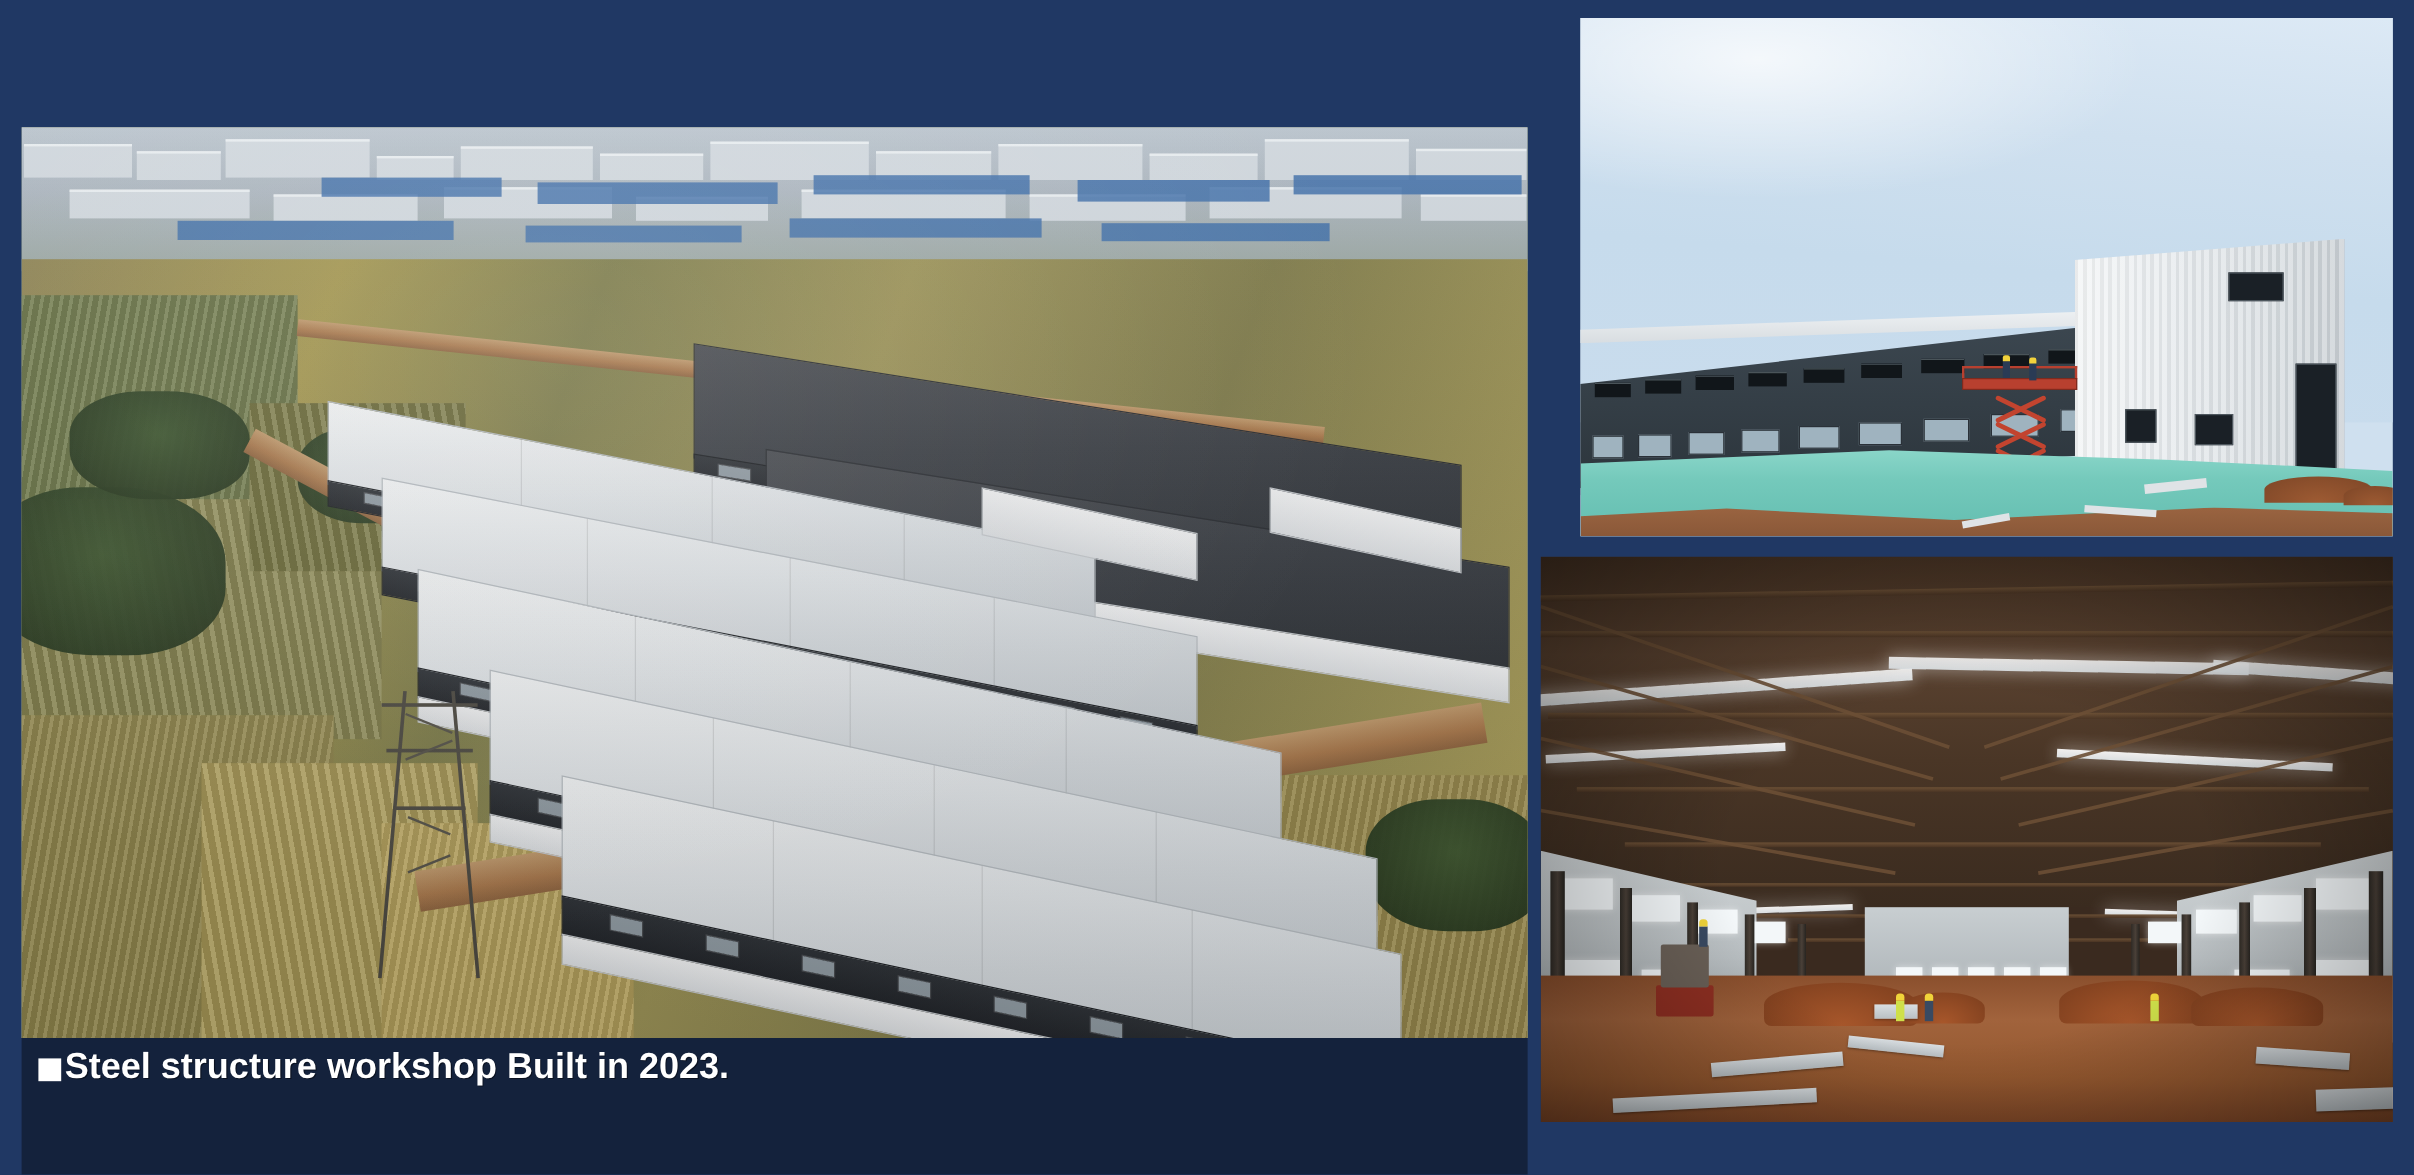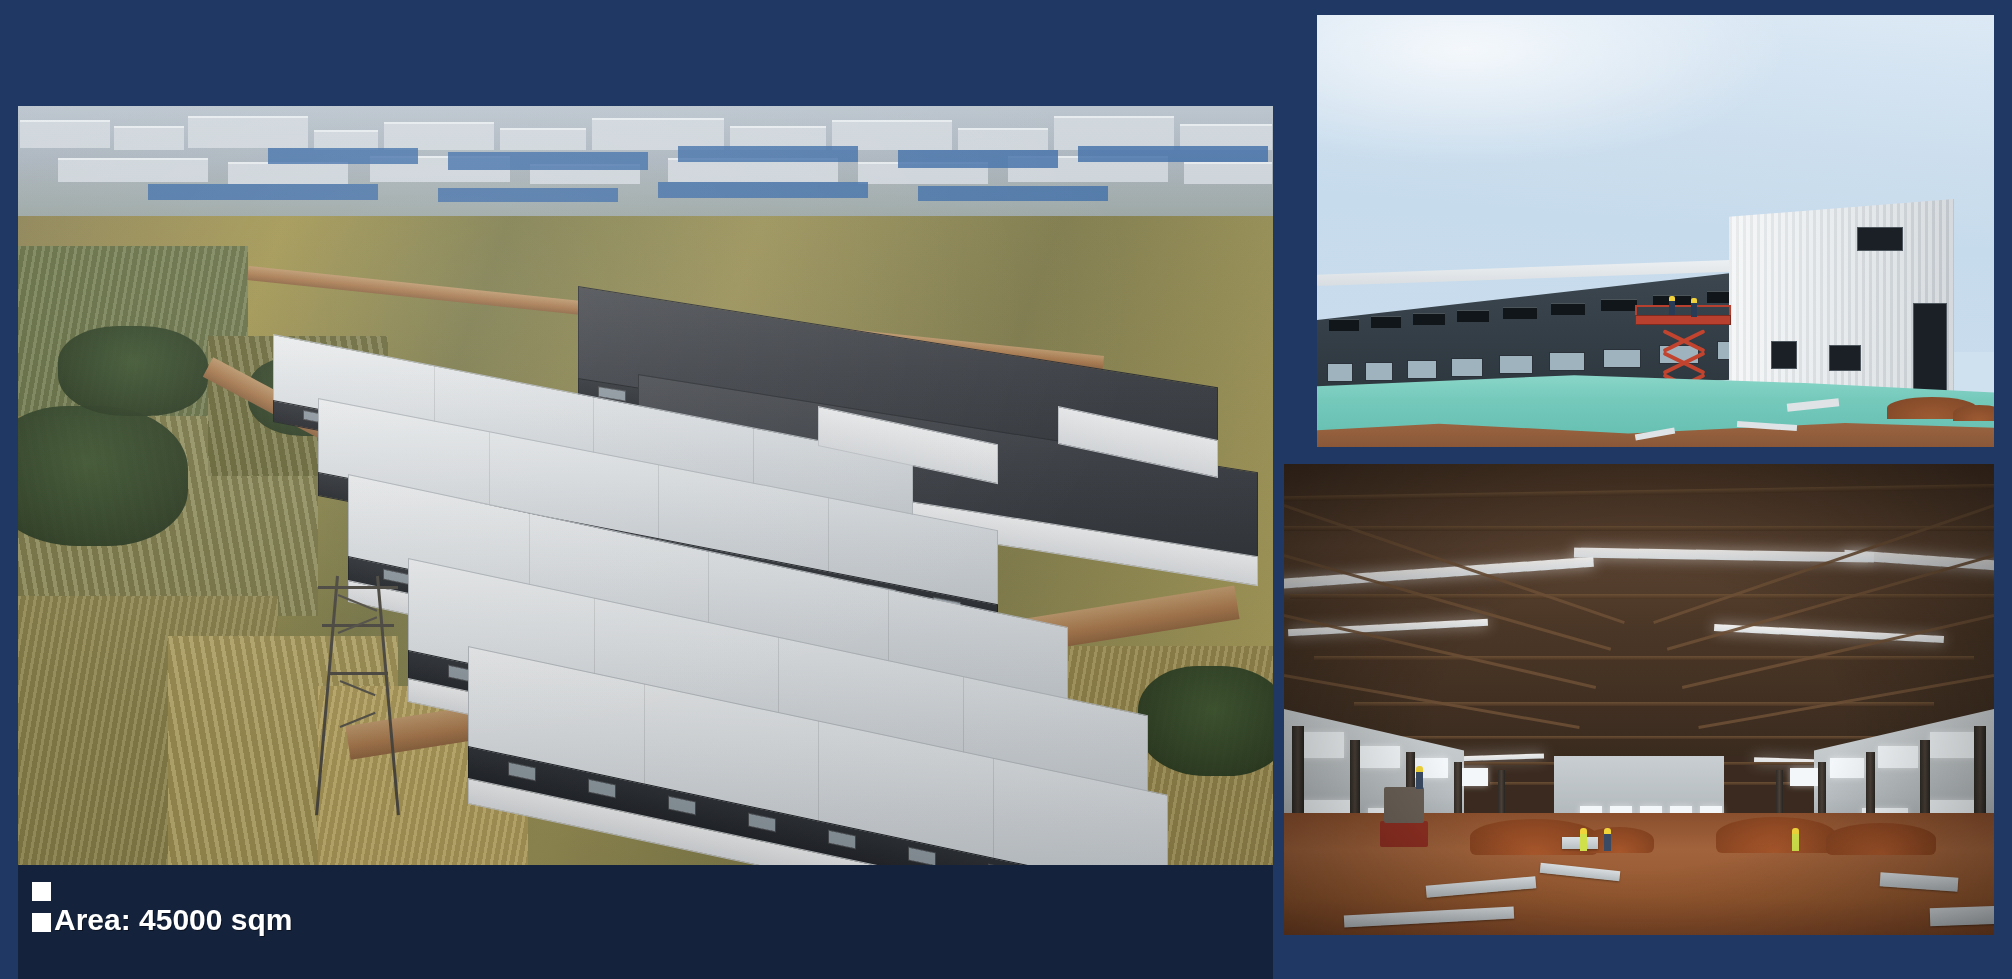--- a/index.html
+++ b/index.html
@@ -591,24 +591,21 @@
           <div class="lat" style="left:22px; top:150px;width:38px; transform:rotate(-22deg);"></div>
         </div>
 
         <div class="photo-grade"></div>
       </div>
     </div>
 
     <div class="caption-panel">
       <div class="bullet-line">
         <span class="bullet-mark" aria-label="■"></span>
-      </div>
-      <div class="bullet-line">
-        <span class="bullet-mark" aria-label="■"></span>
-        <span>Area: 45000 sqm</span>
+        <span>Steel structure workshop Built in 2023.</span>
       </div>
     </div>
   </div>
 
   <div class="right-col">
 
     <div class="photo-exterior">
       <div class="sky">
         <div class="sky-glow"></div>
       </div>

